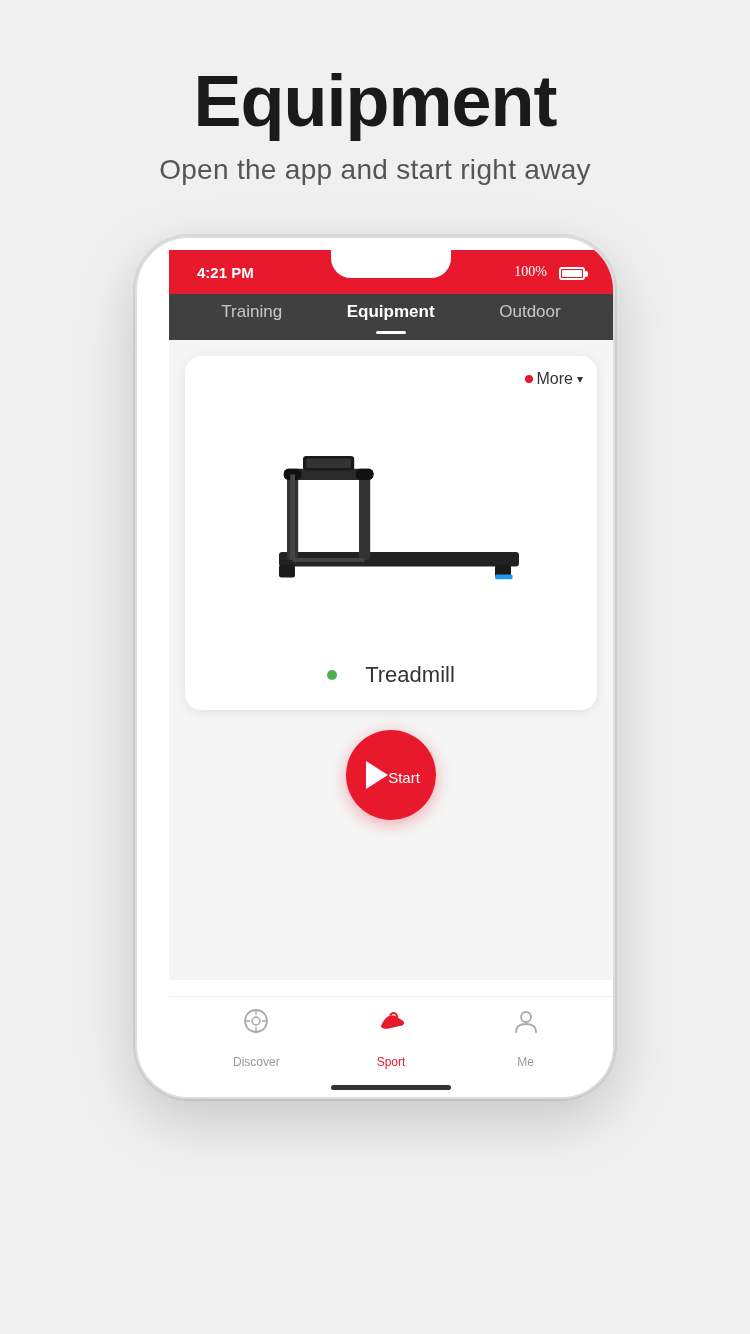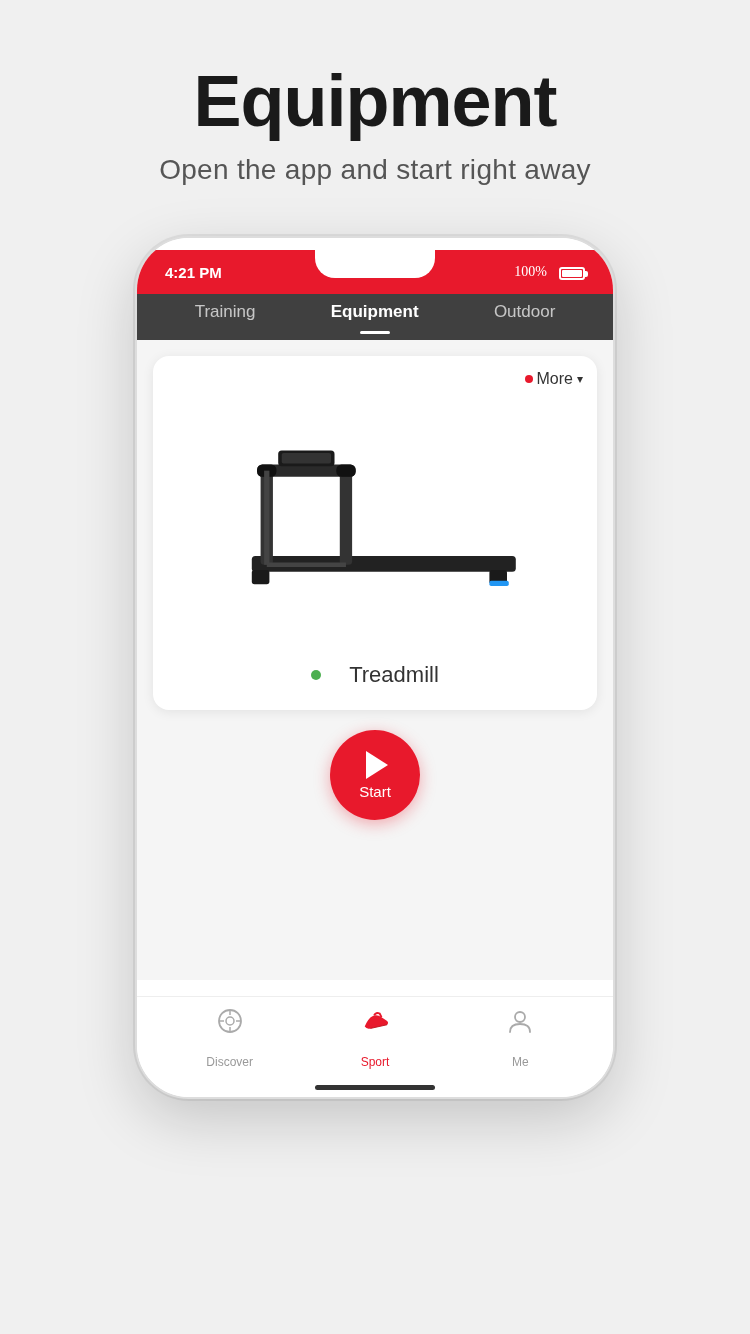--- a/index.html
+++ b/index.html
@@ -36,20 +36,21 @@
     
     .phone-frame {
       width: 480px;
       margin-top: 50px;
       background: white;
       border-radius: 54px;
       box-shadow: 0 20px 60px rgba(0,0,0,0.18), 0 0 0 2px #e0e0e0;
       overflow: hidden;
       position: relative;
       border: 2px solid #ddd;
+      padding-left: 32px;
     }
 
     
     .status-bar {
       background: #e8192c;
       height: 44px;
       display: flex;
       align-items: center;
       justify-content: space-between;
       padding: 0 28px;
@@ -260,21 +261,21 @@
       color: #999;
     }
 
     
     .start-button {
       width: 90px;
       height: 90px;
       background: #e8192c;
       border-radius: 50%;
       display: flex;
-      flex-direction: column;
+      flex-direction: row;
       align-items: center;
       justify-content: center;
       margin: 20px auto 0;
       cursor: pointer;
       box-shadow: 0 4px 16px rgba(232,25,44,0.35);
     }
 
     .play-icon {
       width: 0;
       height: 0;

